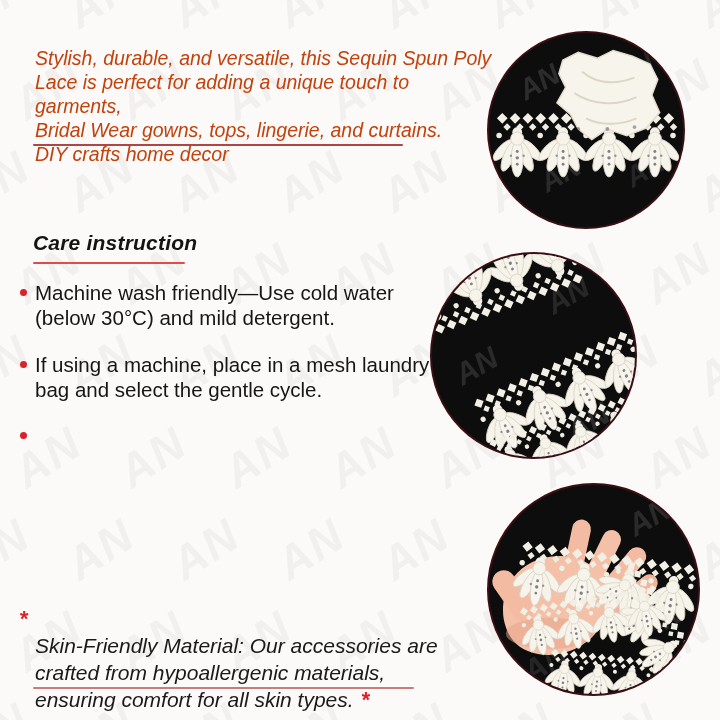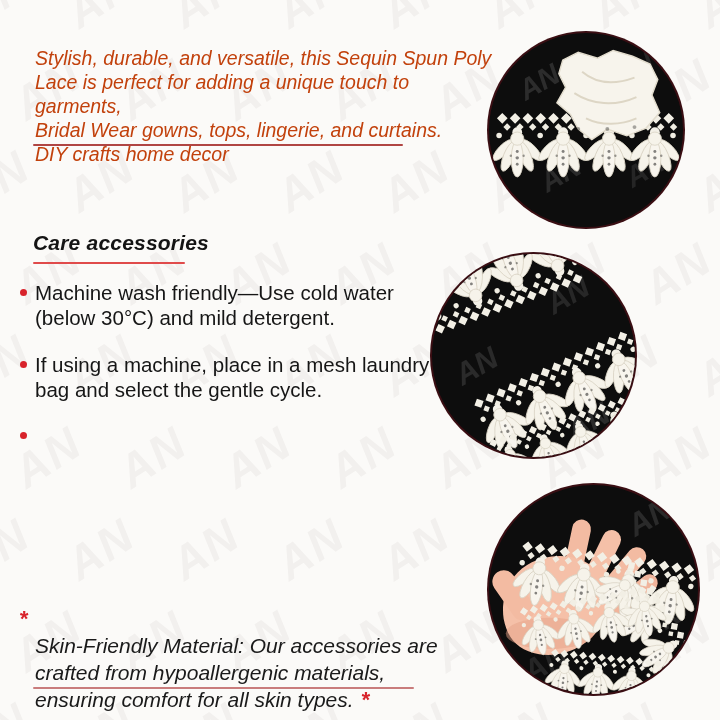--- a/index.html
+++ b/index.html
@@ -186,21 +186,21 @@
       <span class="wm" style="left: 695px; top: 706px;">AN</span>
     </div>
 
   <div class="layer">
     <div class="intro">Stylish, durable, and versatile, this Sequin Spun Poly
 Lace is perfect for adding a unique touch to garments,
 Bridal Wear gowns, tops, lingerie, and curtains.
 DIY crafts home decor</div>
     <div class="rule" id="rule-intro" style="background: rgb(176, 69, 67);"></div>
 
-    <div class="care-heading">Care accessories</div>
+    <div class="care-heading">Care instruction</div>
     <div class="rule" id="rule-care" style="background: rgb(224, 75, 75);"></div>
 
     <div id="bullet-list">
   <div class="bullet-row" style="top: 280px;">
     <span class="bullet-dot" style="background: rgb(216, 35, 43);"></span>
     <div class="bullet-text">Machine wash friendly—Use cold water
 (below 30°C) and mild detergent.</div>
   </div>
 
   <div class="bullet-row" style="top: 352px;">

